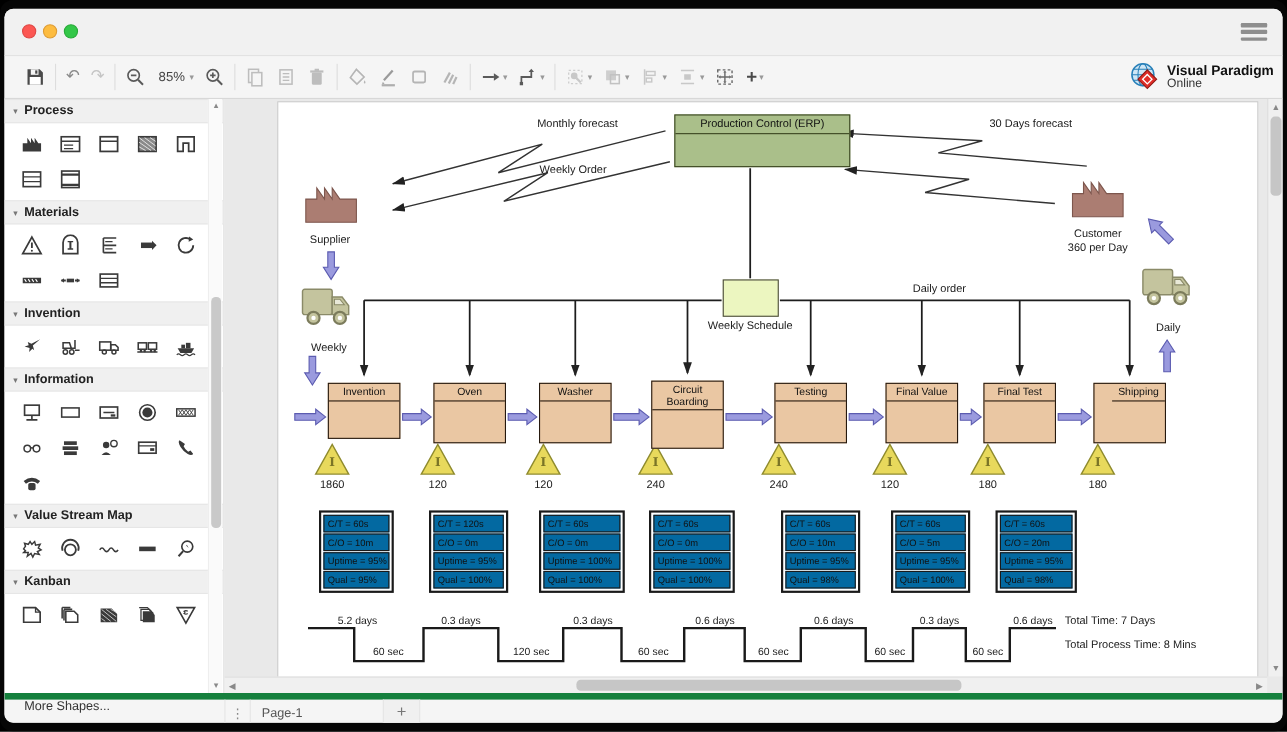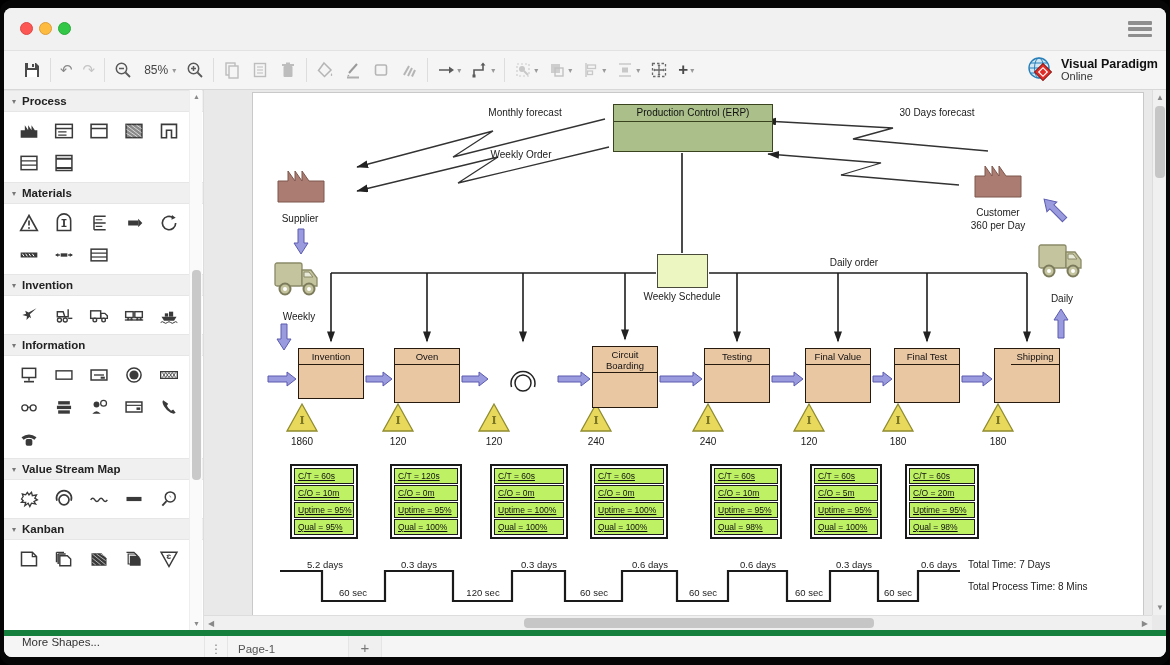--- a/index.html
+++ b/index.html
@@ -61,21 +61,21 @@
   .node { position:absolute; }
   .dlabel { position:absolute; font-size:10px; color:#1a1a1a; white-space:nowrap; transform:translateX(-50%); }
   .erp { left:360px; top:11px; width:160px; height:48px; background:#aabf8a; border:1.5px solid #39441f; }
   .erp .hd { height:17px; border-bottom:1.5px solid #39441f; text-align:center; font-size:10px; line-height:16px; color:#111; }
   .sched { left:404px; top:161px; width:51px; height:34px; background:#ecf6c0; border:1.5px solid #4a4a3a; }
   .proc { position:absolute; width:66px; background:#eac7a3; border:1.5px solid #26190e; }
   .proc .hd { border-bottom:1.5px solid #26190e; text-align:center; font-size:9.5px; color:#111; display:flex; align-items:center; justify-content:center; line-height:11px; }
   .tri-letter { position:absolute; font-family:"DejaVu Serif", serif; font-size:11px; color:#7a7426; font-weight:bold; transform:translateX(-50%); }
   .inv-num { position:absolute; font-size:10px; color:#1a1a1a; transform:translateX(-50%); }
   .databox { position:absolute; top:371px; border:2px solid #1a1a1a; background:#fff; padding:1px; }
-  .databox .row { background:#bef264; border:1px solid #1a1a1a; margin:1px; padding:2px 3px; font-size:8.5px; color:#111; white-space:nowrap;text-decoration:underline; }
+  .databox .row { background:#0369a1; border:1px solid #1a1a1a; margin:1px; padding:2px 3px; font-size:8.5px; color:#111; white-space:nowrap; }
   .tlabel { position:absolute; font-size:9.5px; color:#1a1a1a; white-space:nowrap; transform:translateX(-50%); }
   .totals { position:absolute; font-size:10px; color:#1a1a1a; white-space:nowrap; }
 
   
   .footer { position:absolute; left:0; right:0; bottom:0; height:27px; background:#f5f5f5; border-top:6px solid #15803d; display:flex; }
   .moreshapes { width:200px; padding-left:18px; font-size:11.5px; color:#333; cursor:pointer; }
   .kebabbtn { width:24px; height:26px; display:flex; align-items:center; justify-content:center; color:#888; font-size:12px; border-right:1px solid #e5e5e5; border-left:1px solid #e5e5e5; cursor:pointer; }
   .pagetab { padding:0 14px 0 10px; font-size:11.5px; color:#555; height:26px; line-height:26px; min-width:120px; cursor:pointer; }
   .addpage { width:34px; height:26px; text-align:center; line-height:24px; color:#777; font-size:15px; border-left:1px solid #e5e5e5; border-right:1px solid #e5e5e5; background:#f0f0f0; cursor:pointer; }
 
@@ -720,20 +720,23 @@
         <span class="dlabel" style="left:745px; top:127px;">360 per Day</span>
         <span class="dlabel" style="left:46px;  top:218px;">Weekly</span>
         <span class="dlabel" style="left:809px; top:200px;">Daily</span>
 
         <div class="node proc" style="left:45px;  top:255px; height:51px;">
               <div class="hd" style="height:16px;">Invention</div>
             </div>
         <div class="node proc" style="left:141px; top:255px; height:55px;">
               <div class="hd" style="height:16px;">Oven</div>
             </div>
+        <div class="node proc" style="left:237px; top:255px; height:55px;">
+              <div class="hd" style="height:16px;">Washer</div>
+            </div>
         <div class="node proc" style="left:339px; top:253px; height:62px;">
               <div class="hd" style="height:26px; padding:0 6px;">Circuit Boarding</div>
             </div>
         <div class="node proc" style="left:451px; top:255px; height:55px;">
               <div class="hd" style="height:16px;">Testing</div>
             </div>
         <div class="node proc" style="left:552px; top:255px; height:55px;">
               <div class="hd" style="height:16px;">Final Value</div>
             </div>
         <div class="node proc" style="left:641px; top:255px; height:55px;">

